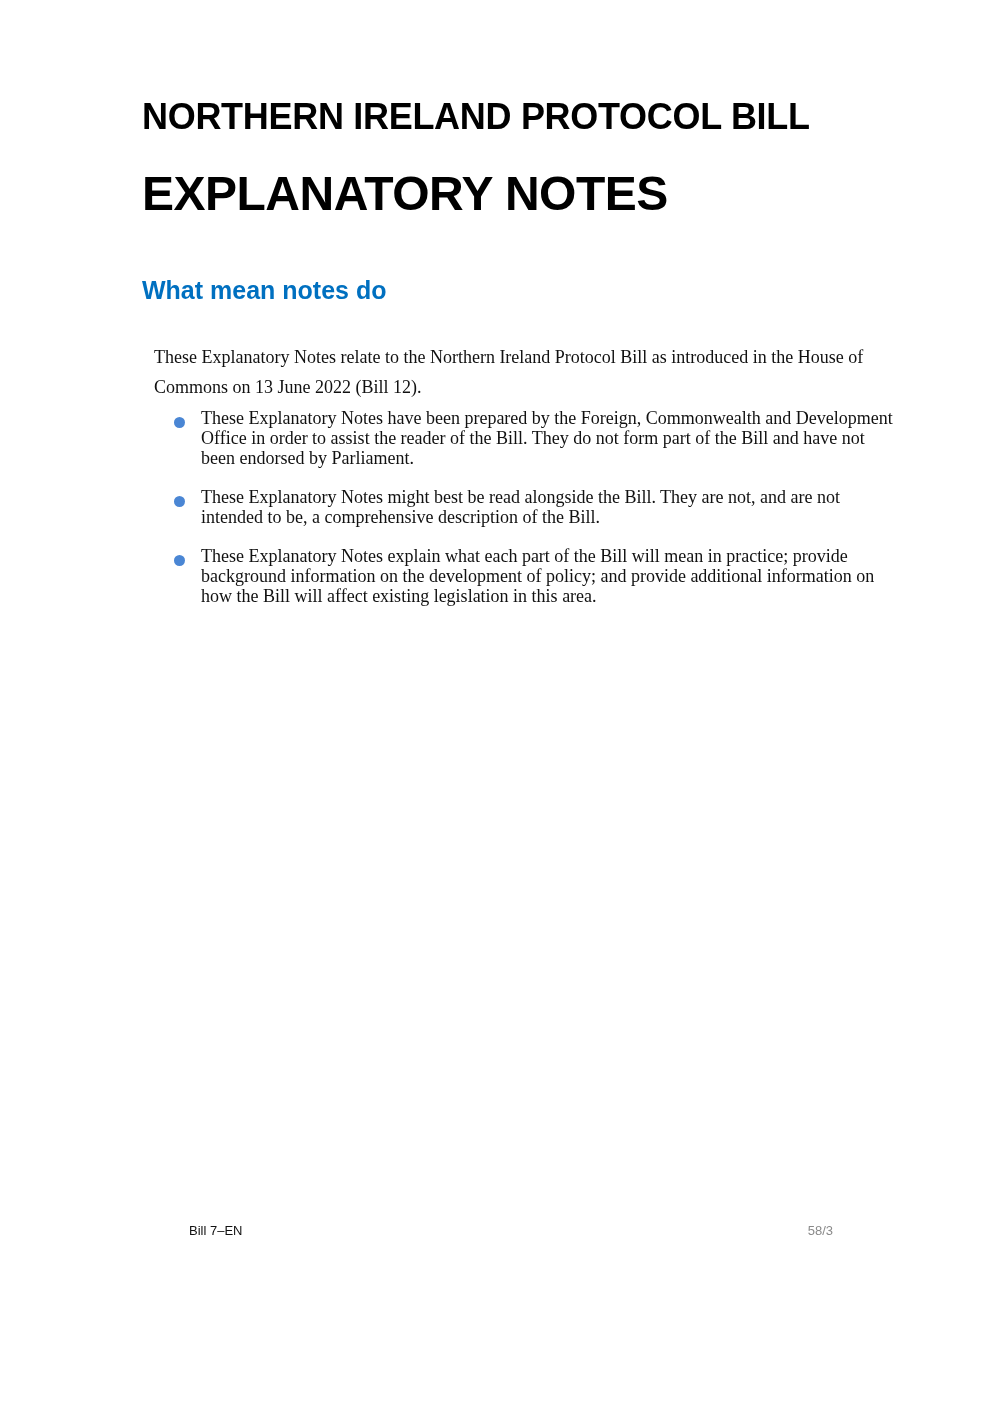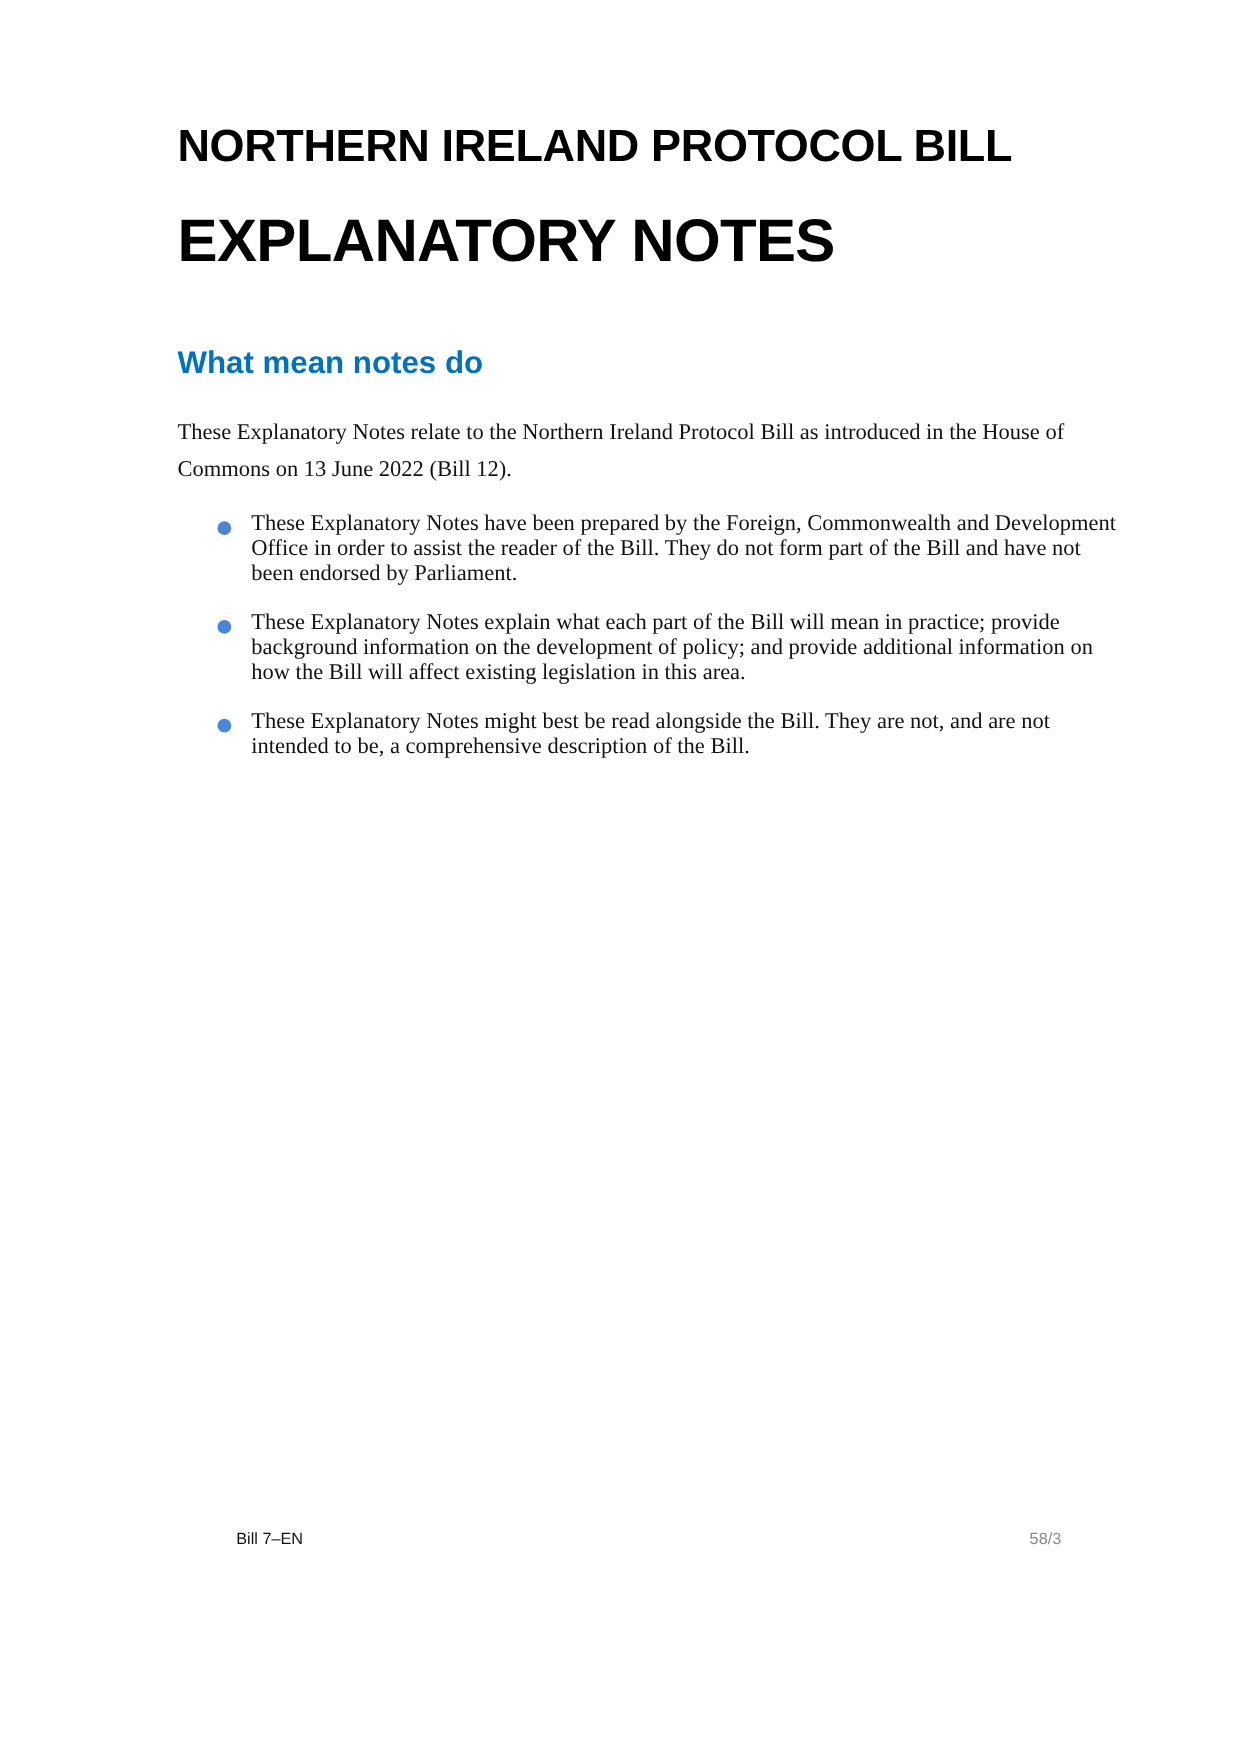--- a/index.html
+++ b/index.html
@@ -26,43 +26,43 @@
     }
     .bullets { position: absolute; left: 142px; top: 408px; width: 760px; margin: 0; padding: 0; list-style: none; }
     .bullet { position: relative; padding-left: 59px; margin-bottom: 19px;
       font-family: "Liberation Serif", serif; font-size: 18px; line-height: 20px; color: #111; }
     .bullet-dot { position: absolute; left: 32px; top: 9px; width: 11px; height: 11px; border-radius: 50%; }
     .footer-left {
       position: absolute; left: 189px; top: 1223px;
       font-family: "Liberation Sans", sans-serif; font-size: 13px; color: #111;
     }
     .footer-right {
-      position: absolute; right: 142px; top: 1223px;
+      position: absolute; right: 158px; top: 1223px;
       font-family: "Liberation Sans", sans-serif; font-size: 13px; color: #8a8a8a;
     }
   </style>
 </head>
 <body>
 
 <div class="page">
   <div class="title">NORTHERN IRELAND PROTOCOL BILL</div>
   <div class="subtitle">EXPLANATORY NOTES</div>
   <div class="section-heading" style="color: rgb(0, 112, 192);">What mean notes do</div>
-  <p class="intro" style="margin:0;">These Explanatory Notes relate to the Northern Ireland Protocol Bill as introduced in the House of Commons on 13 June 2022 (Bill 12).</p>
+  <p class="intro" style="margin:12px;">These Explanatory Notes relate to the Northern Ireland Protocol Bill as introduced in the House of Commons on 13 June 2022 (Bill 12).</p>
 
   <ul class="bullets">
     <li class="bullet">
       <span class="bullet-dot" style="background: rgb(74, 134, 212);"></span>
       <span>These Explanatory Notes have been prepared by the Foreign, Commonwealth and Development Office in order to assist the reader of the Bill. They do not form part of the Bill and have not been endorsed by Parliament.</span>
     </li>
     <li class="bullet">
       <span class="bullet-dot" style="background: rgb(74, 134, 212);"></span>
-      <span>These Explanatory Notes explain what each part of the Bill will mean in practice; provide background information on the development of policy; and provide additional information on how the Bill will affect existing legislation in this area.</span>
+      <span>These Explanatory Notes might best be read alongside the Bill. They are not, and are not intended to be, a comprehensive description of the Bill.</span>
     </li>
     <li class="bullet">
       <span class="bullet-dot" style="background: rgb(74, 134, 212);"></span>
-      <span>These Explanatory Notes might best be read alongside the Bill. They are not, and are not intended to be, a comprehensive description of the Bill.</span>
+      <span>These Explanatory Notes explain what each part of the Bill will mean in practice; provide background information on the development of policy; and provide additional information on how the Bill will affect existing legislation in this area.</span>
     </li>
   </ul>
 
   <div class="footer-left">Bill 7–EN</div>
   <div class="footer-right">58/3</div>
 </div>
 
 </body></html>

